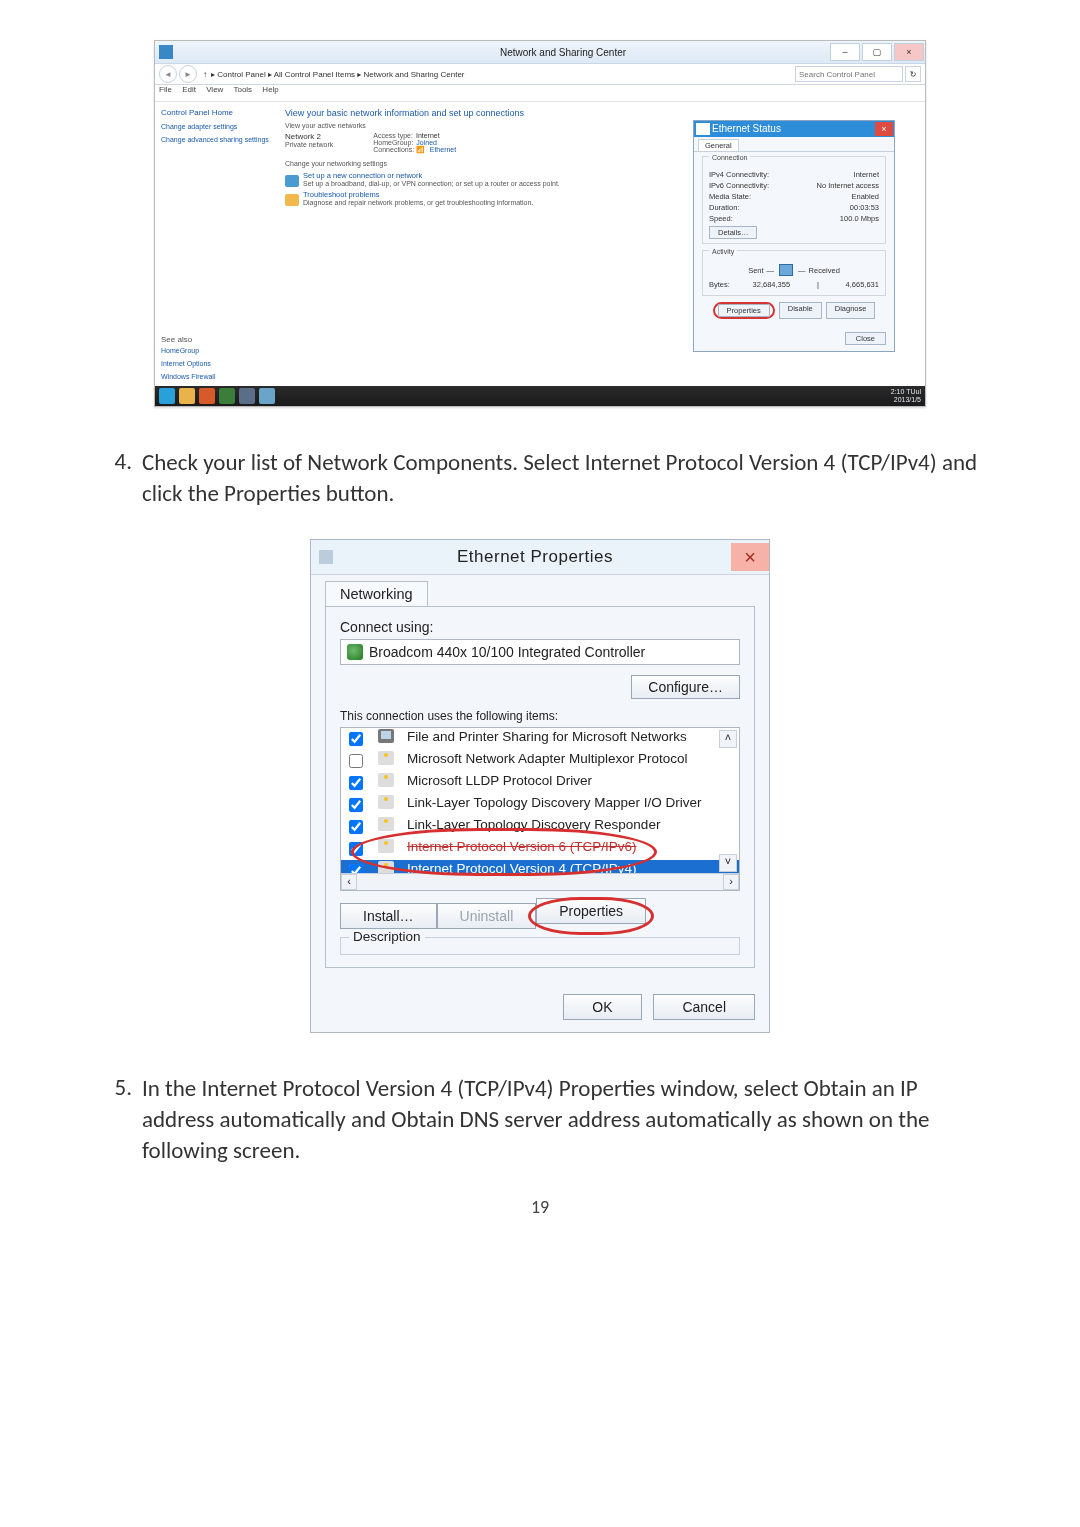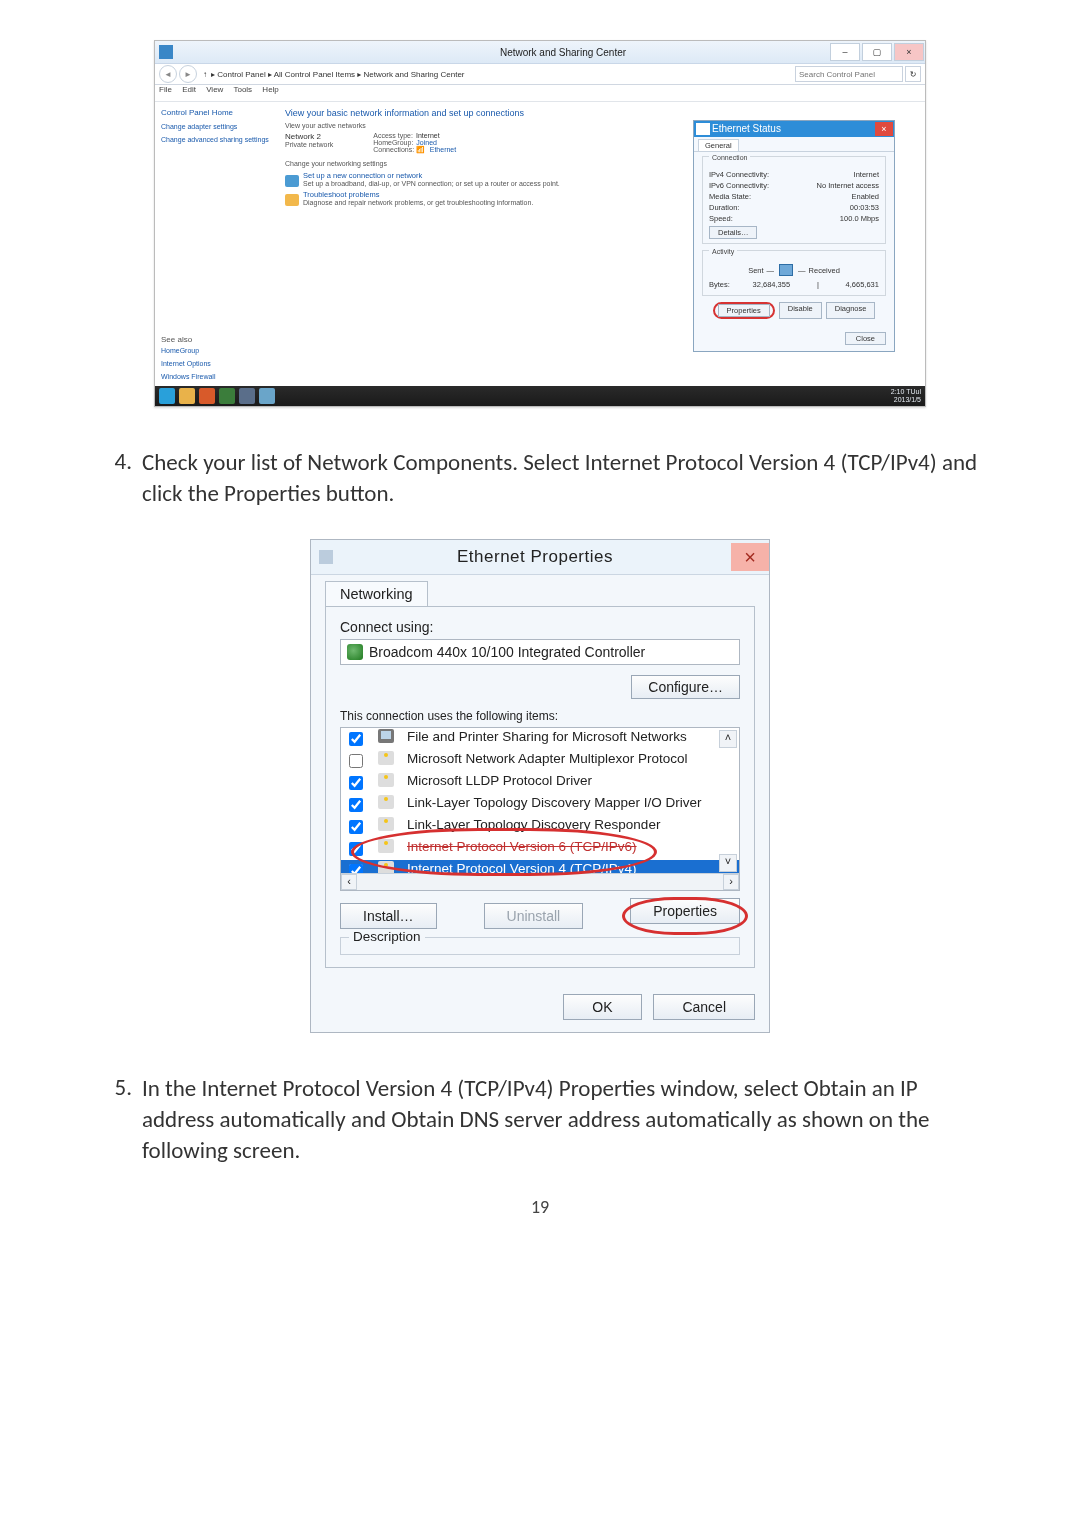--- a/index.html
+++ b/index.html
@@ -136,21 +136,21 @@
   .items-list .row.sel .txt { color: #fff; }
   .items-list .arr-up, .items-list .arr-dn { position: absolute; right: 2px; width: 16px; height: 16px; background: #f0f3f7; border: 1px solid #c7d0da; font-size: 11px; text-align: center; }
   .items-list .arr-up { top: 2px; }
   .items-list .arr-dn { bottom: 18px; }
   .items-list .hscroll { position: absolute; left: 0; right: 0; bottom: 0; height: 16px; background: #f0f3f7; border-top: 1px solid #c7d0da; }
   .items-list .hscroll .la, .items-list .hscroll .ra { position: absolute; top: 0; width: 16px; height: 16px; background: #f0f3f7; border: 1px solid #c7d0da; font-size: 11px; text-align: center; box-sizing: border-box; }
   .items-list .hscroll .la { left: 0; }
   .items-list .hscroll .ra { right: 0; }
   
   .oval { position: absolute; border: 3px solid #d63030; border-radius: 50% / 60%; pointer-events: none; }
-  .btn-row { display: flex; justify-content: space-between; margin-top: 12px; }
+  .btn-row { display: flex; margin-top: 12px; }
   .btn-row .pbtn { border: 1px solid #9aa7b6; background: linear-gradient(#fdfdfd,#e7edf4); padding: 4px 22px; font-size: 14px; }
   .btn-row .pbtn.dis { color: #9aa3ad; }
   .desc-fieldset { border: 1px solid #c7d0da; padding: 6px 10px 10px; margin-top: 8px; position: relative; }
   .desc-fieldset .leg { position: absolute; top: -9px; left: 8px; background: #f3f7fb; padding: 0 4px; font-size: 13.5px; }
   .desc-fieldset .body { font-size: 13.5px; line-height: 1.25; }
   .okcancel { text-align: right; padding: 12px 14px; }
   .okcancel .pbtn { border: 1px solid #9aa7b6; background: linear-gradient(#fdfdfd,#e7edf4); padding: 4px 28px; font-size: 14px; margin-left: 8px; display: inline-block; }
 
   .pagenum { text-align: center; font-size: 18px; color: #444; margin-top: 30px; }
   .circ-btn { position: relative; display: inline-block; }

